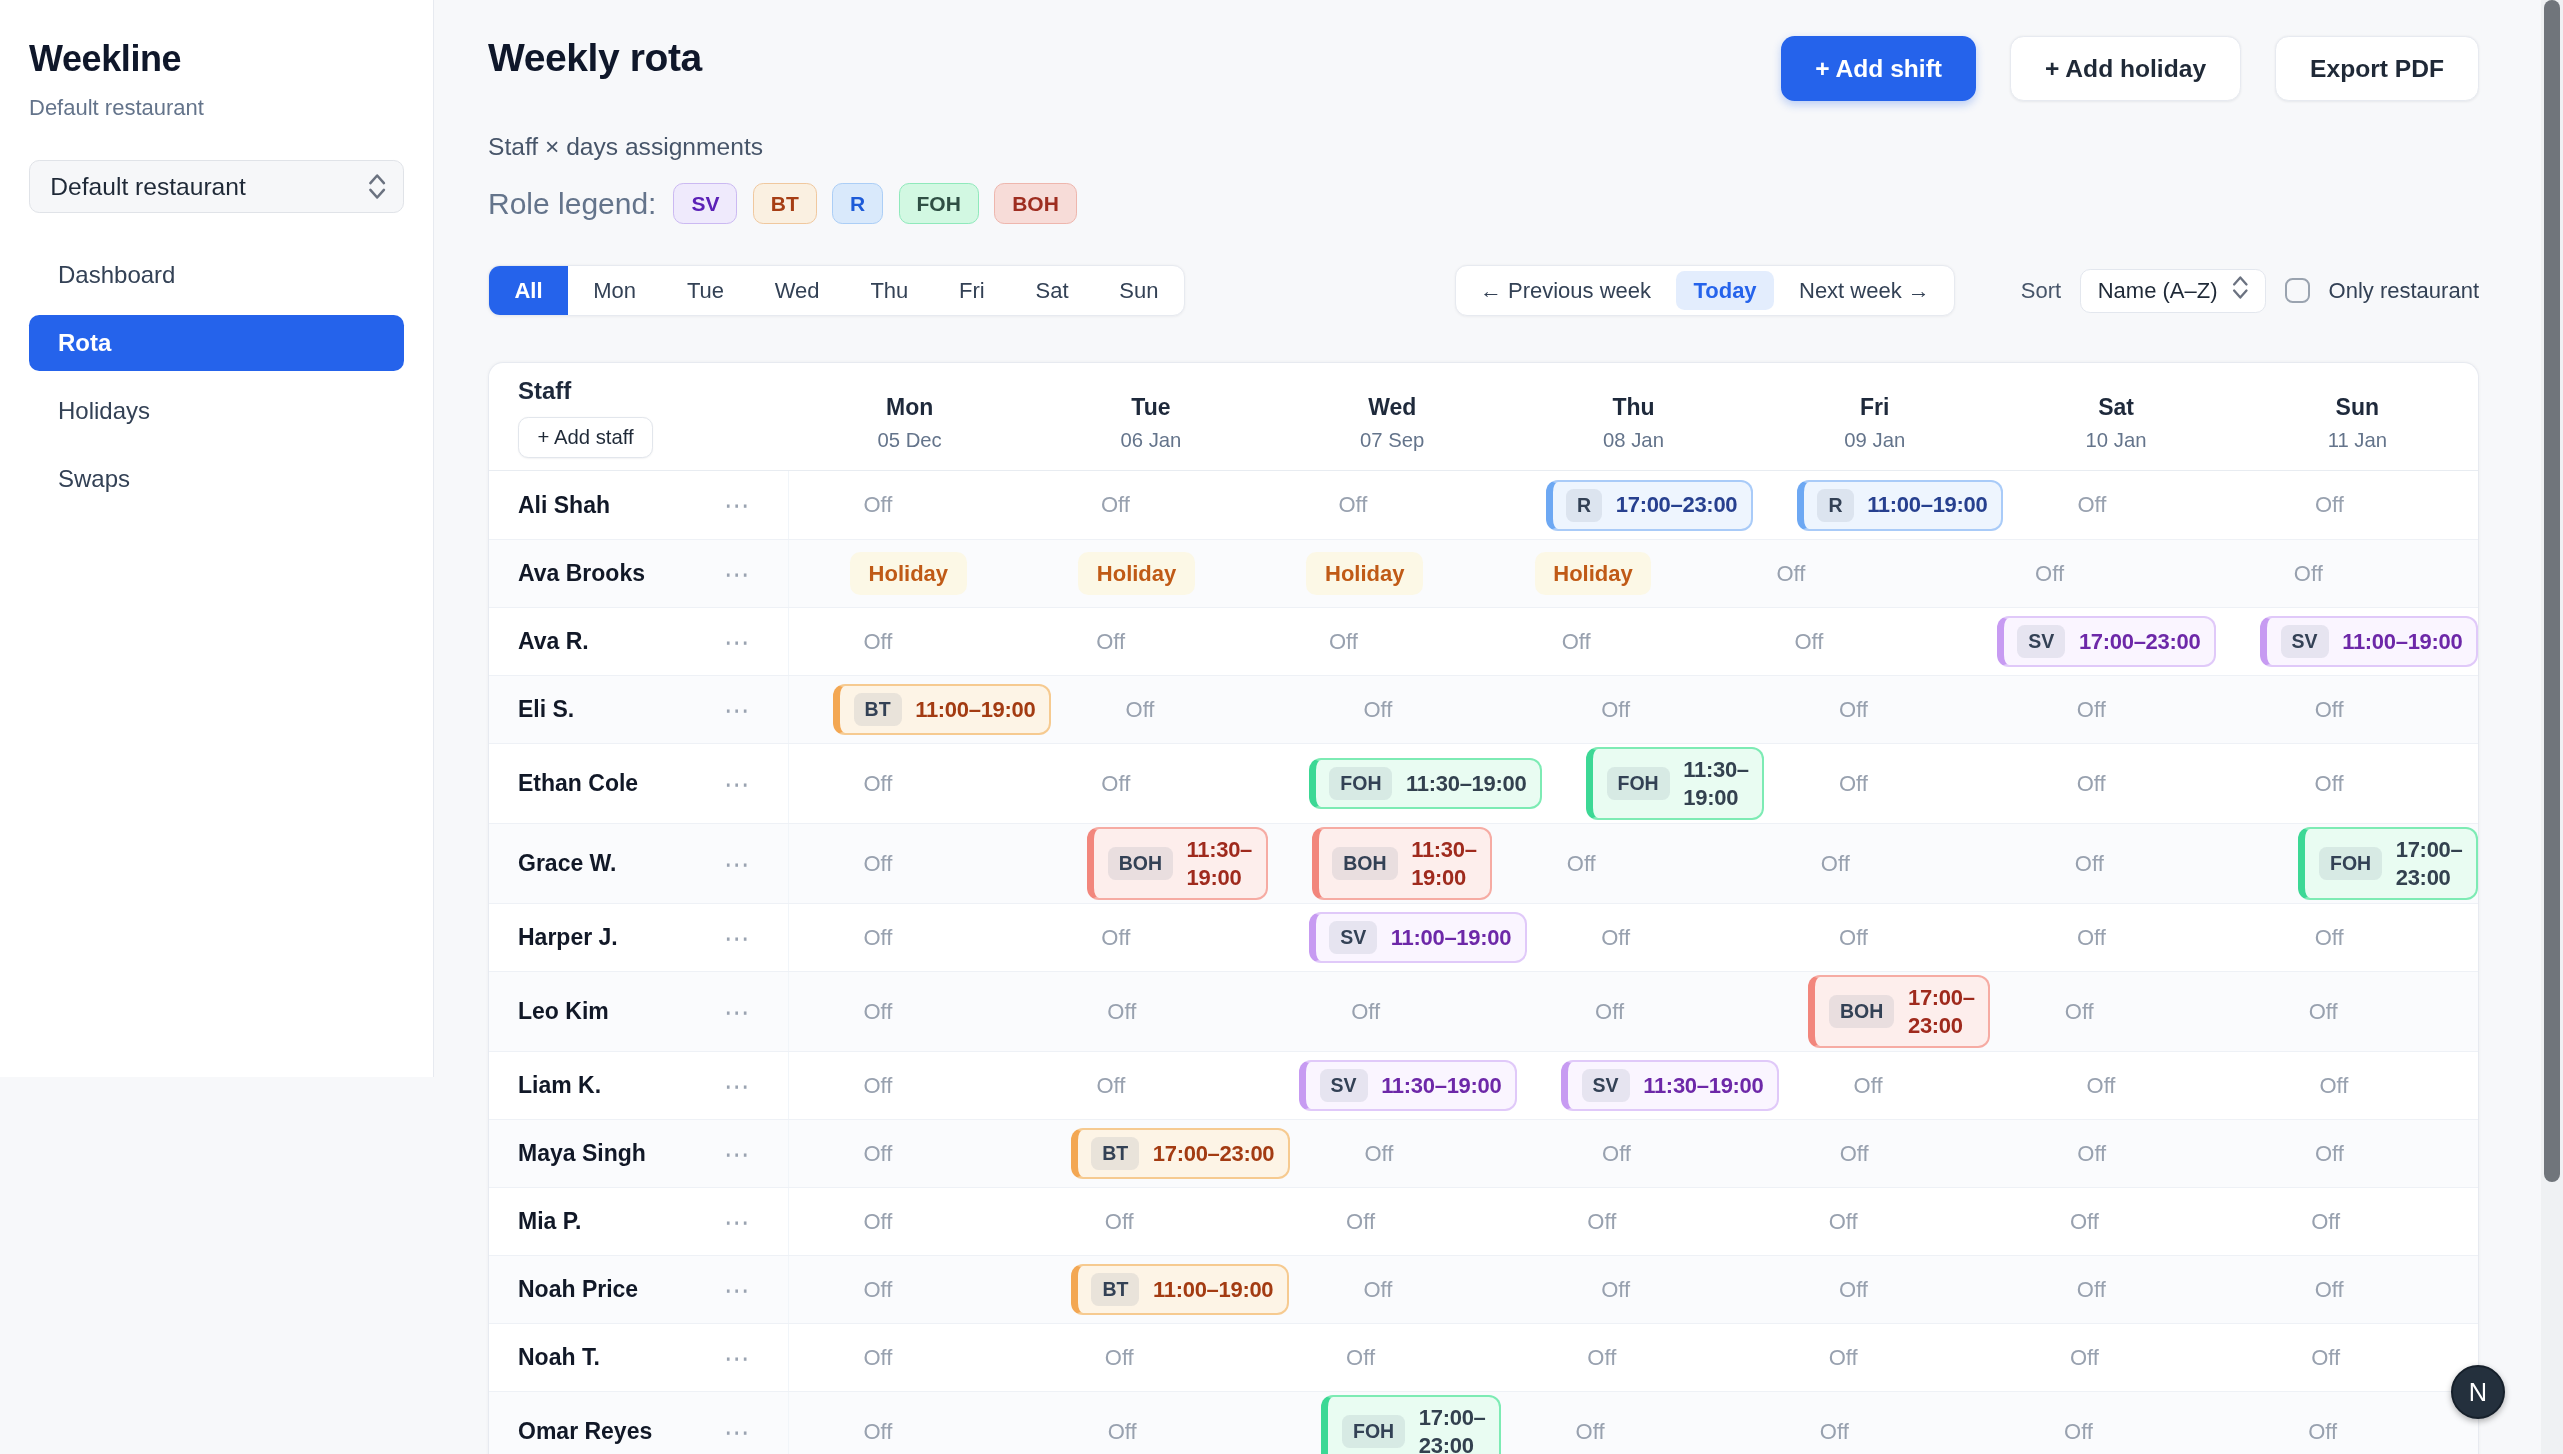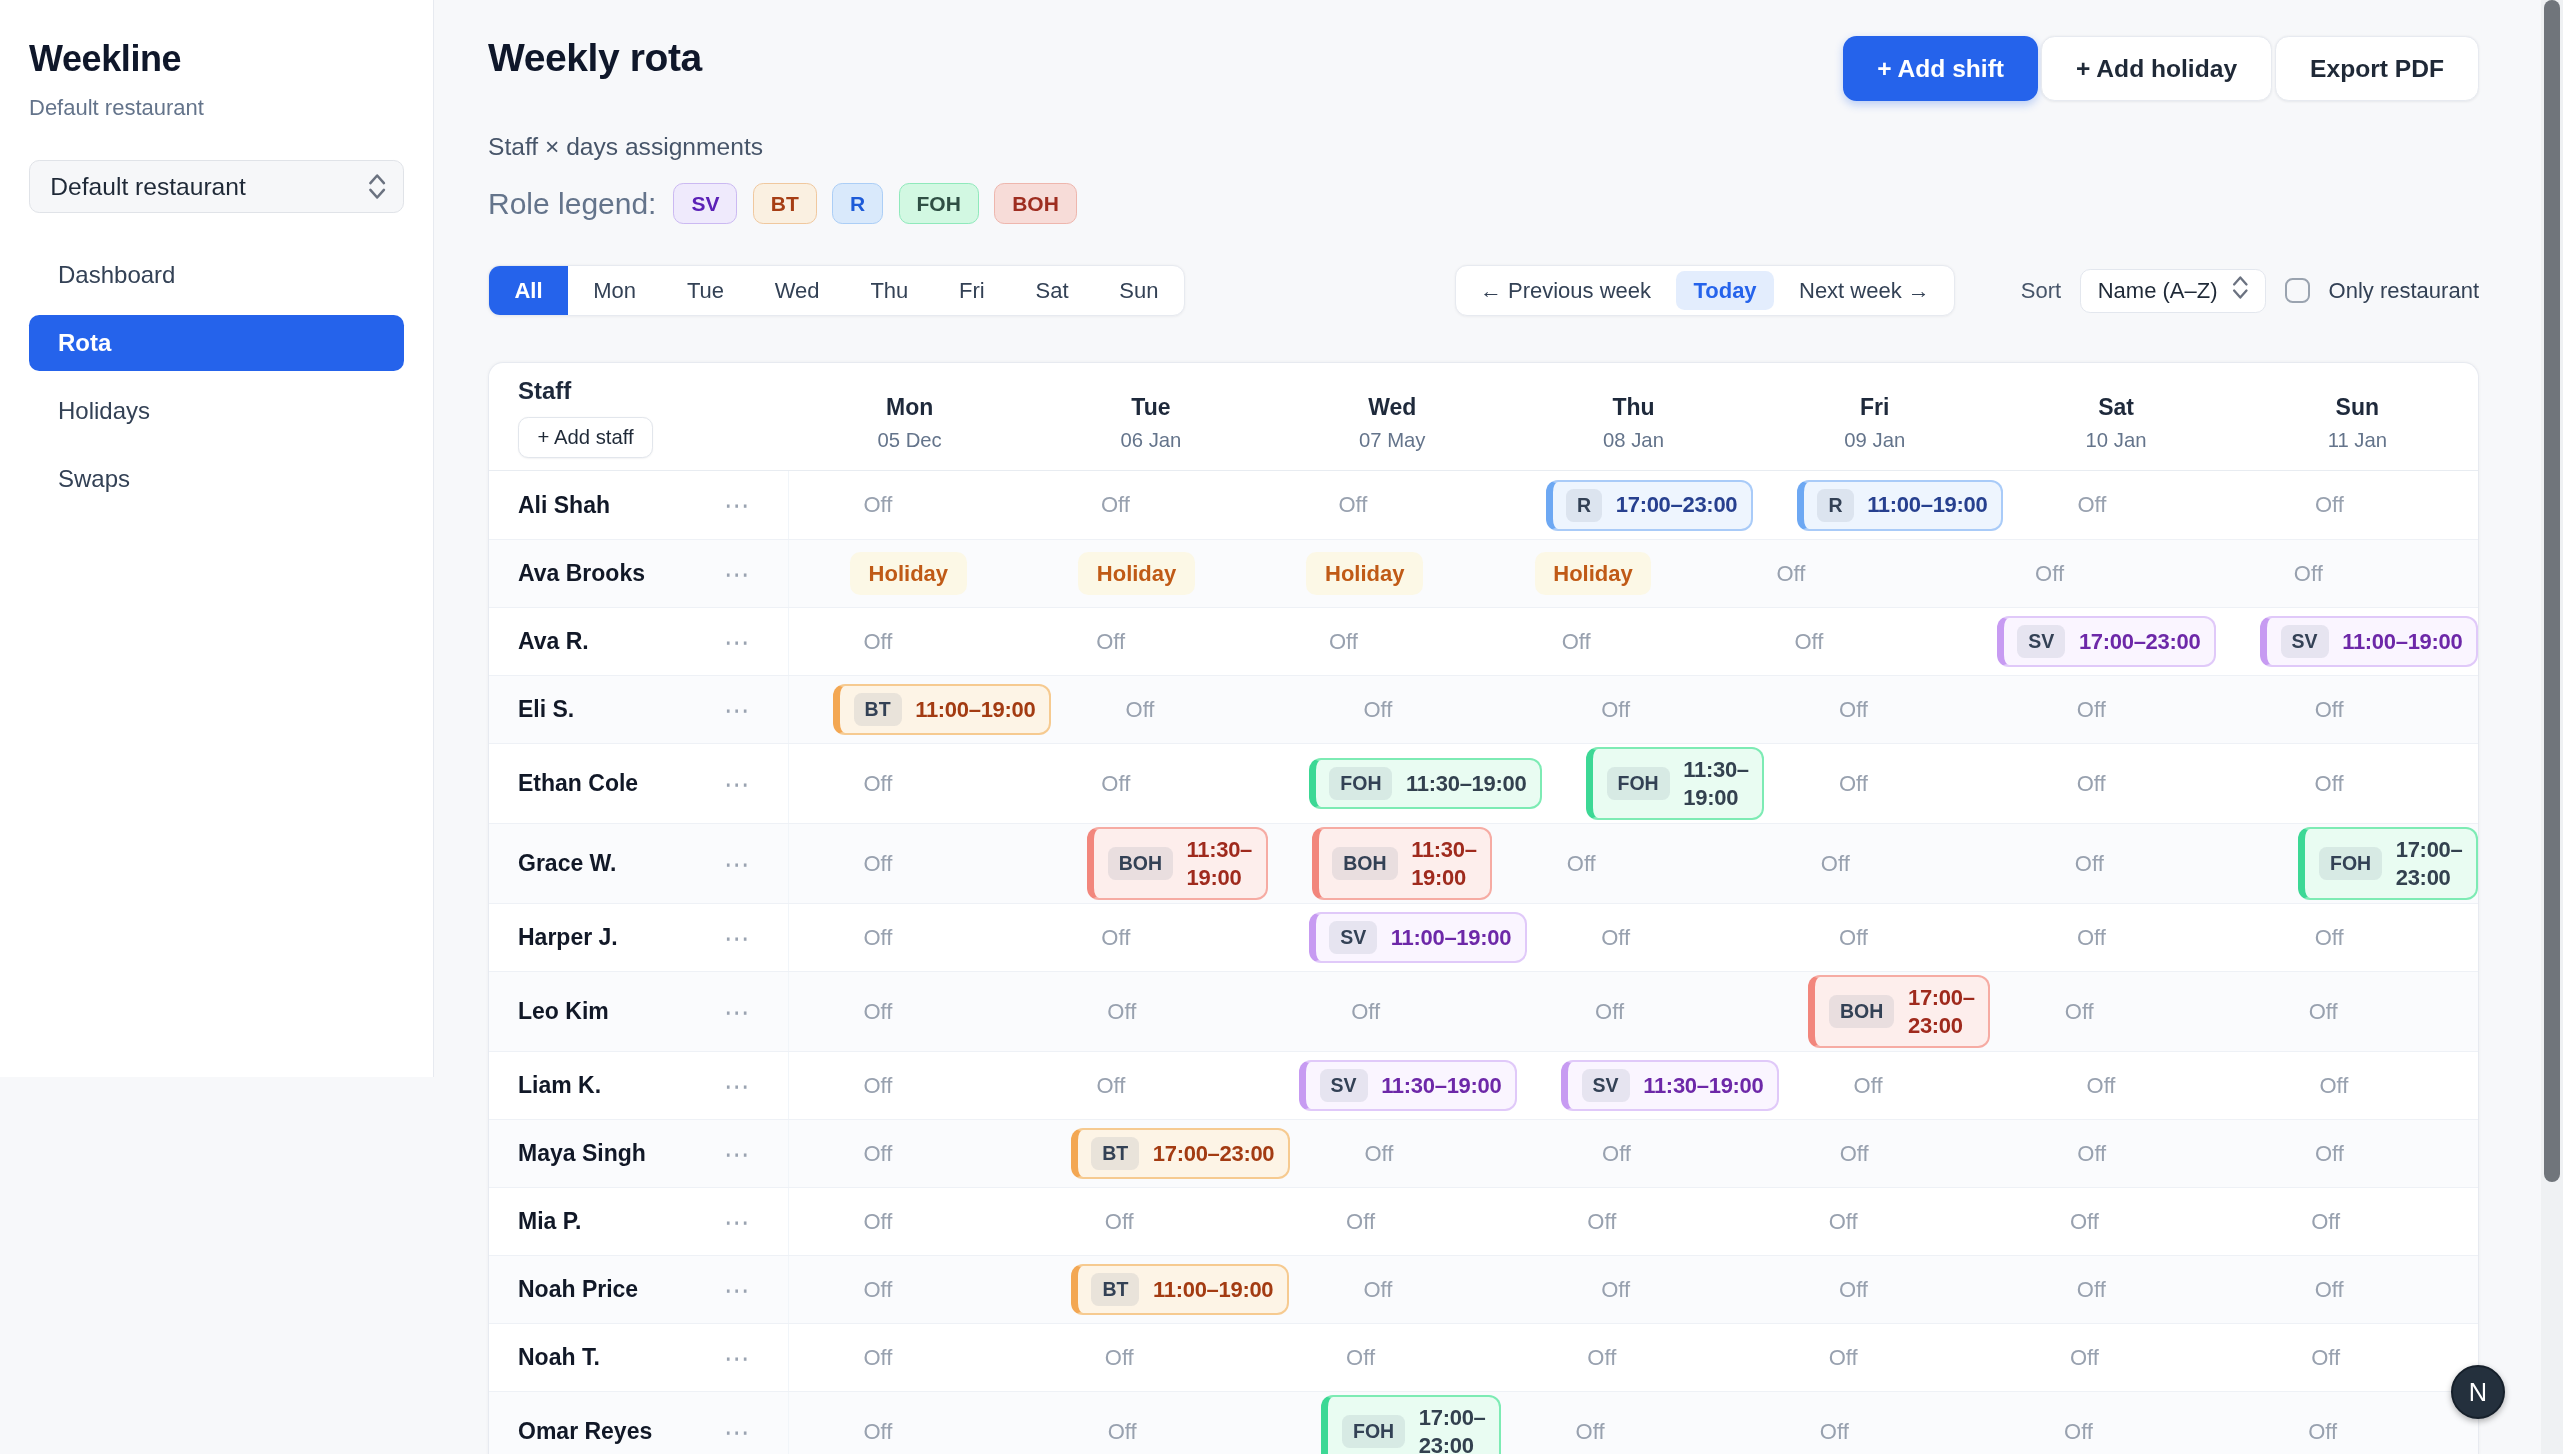--- a/index.html
+++ b/index.html
@@ -16,21 +16,21 @@
   .chev-updown { display:flex; flex-direction:column; align-items:center; gap:1.7px; }
   nav { margin-top:34px; display:flex; flex-direction:column; gap:12px;justify-content:flex-end; }
   .nav-item { height:56px; display:flex; align-items:center; padding:0 29px; font-size:24px; color:#334155; border-radius:10.2px; cursor:default; }
   .nav-item.active { background:#2563eb; color:#ffffff; font-weight:700; }
 
   
   main { flex:1; position:relative; }
   .content { margin-left:54px; width:1991px; }
   .topbar { display:flex; justify-content:space-between; align-items:flex-start; padding-top:36px; }
   .page-title { font-size:39px; font-weight:800; letter-spacing:-0.4px; color:#0f172a; }
-  .actions { display:flex; gap:3px; }
+  .actions { display:flex; gap:34px; }
   .btn { height:65px; display:flex; align-items:center; padding:0 34px; border-radius:13.6px; font-size:24.6px; font-weight:700; white-space:nowrap; }
   .btn.primary { background:#2563eb; color:#fff; box-shadow:0 3.4px 8.5px rgba(37,99,235,.28); }
   .btn.secondary { background:#fff; color:#1f2937; border:1.7px solid #e7eaf0; box-shadow:0 0.8px 2.5px rgba(16,24,40,.07); }
   .subtitle { margin-top:32px; font-size:24.6px; color:#475569; }
   .legend-row { margin-top:22px; display:flex; align-items:center; gap:17px; }
   .legend-label { font-size:30px; color:#64748b; }
   .legend-badge { padding:7.6px 17px; border-radius:10.2px; font-size:21px; font-weight:700; border:1.7px solid transparent; }
 
   
   .controls { margin-top:41px; display:flex; align-items:center; }
@@ -166,21 +166,21 @@
         <div class="th-day">
               <div class="dname">Mon</div>
               <div class="ddate">05 Dec</div>
             </div>
             <div class="th-day">
               <div class="dname">Tue</div>
               <div class="ddate">06 Jan</div>
             </div>
             <div class="th-day">
               <div class="dname">Wed</div>
-              <div class="ddate">07 May</div>
+              <div class="ddate">07 Sep</div>
             </div>
             <div class="th-day">
               <div class="dname">Thu</div>
               <div class="ddate">08 Jan</div>
             </div>
             <div class="th-day">
               <div class="dname">Fri</div>
               <div class="ddate">09 Jan</div>
             </div>
             <div class="th-day">

